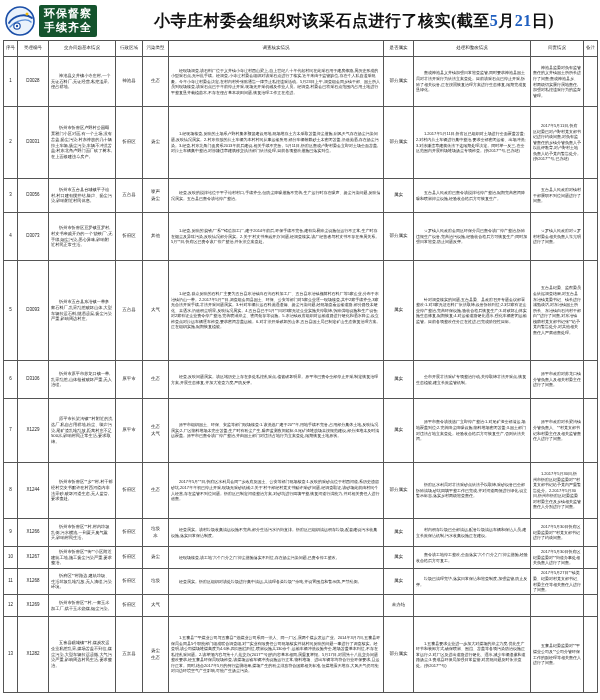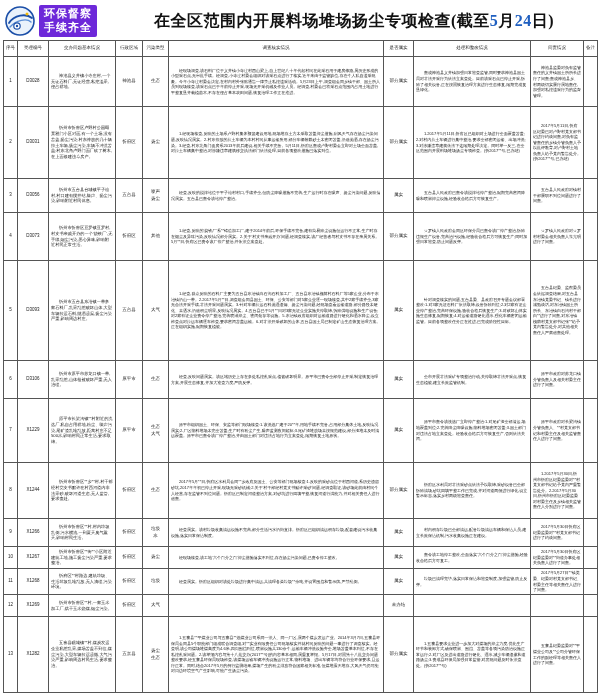--- a/index.html
+++ b/index.html
@@ -9,21 +9,21 @@
   }
   
   .banner{
     height:40px;display:flex;align-items:center;padding:2px 4px 0 4px;box-sizing:border-box;
   }
   .logo{
     display:flex;align-items:center;gap:3px;width:118px;flex:0 0 auto;
   }
   .logo-emblem{width:32px;height:32px;flex:0 0 auto;}
   .logo-text{
-    background:#6d28d9;color:#ffffff;font-weight:bold;font-size:11px;line-height:1.25;
+    background:#14532d;color:#ffffff;font-weight:bold;font-size:11px;line-height:1.25;
     padding:2px 5px;border-radius:2px;letter-spacing:1px;white-space:nowrap;
     font-family:"Liberation Sans",sans-serif;text-align:center;
   }
   .title-wrap{
     flex:1;text-align:center;
     font-family:"Liberation Serif","DejaVu Serif",serif;
     font-weight:bold;font-size:16px;letter-spacing:0.5px;color:#111111;
     padding-right:10px;
   }
   .title-wrap .date-num{color:#1f5fc0;}
@@ -76,21 +76,21 @@
       <circle cx="13" cy="21" r="3.2" fill="#ffffff" stroke="#1b4fa8" stroke-width="1.2"></circle>
       <circle cx="13" cy="21" r="1.2" fill="#1b4fa8"></circle>
       <circle cx="23" cy="9" r="1.5" fill="#f2b705"></circle>
     </svg>
     <div class="logo-text">
       <div>环保督察</div>
       <div>手续齐全</div>
     </div>
   </div>
   <div class="title-wrap">
-    <span>在全区范围内开展料场堆场扬尘专项检查(截至</span><span class="date-num">5</span><span>月</span><span class="date-num">24</span><span>日)</span>
+    <span>小寺庄村委会组织对该采石点进行了核实(截至</span><span class="date-num">5</span><span>月</span><span class="date-num">21</span><span>日)</span>
   </div>
 </div>
 
 <div class="tbl-wrap">
   <table>
     <colgroup>
       <col style="width:14px">
         <col style="width:31px">
         <col style="width:67px">
       <col style="width:27px">

